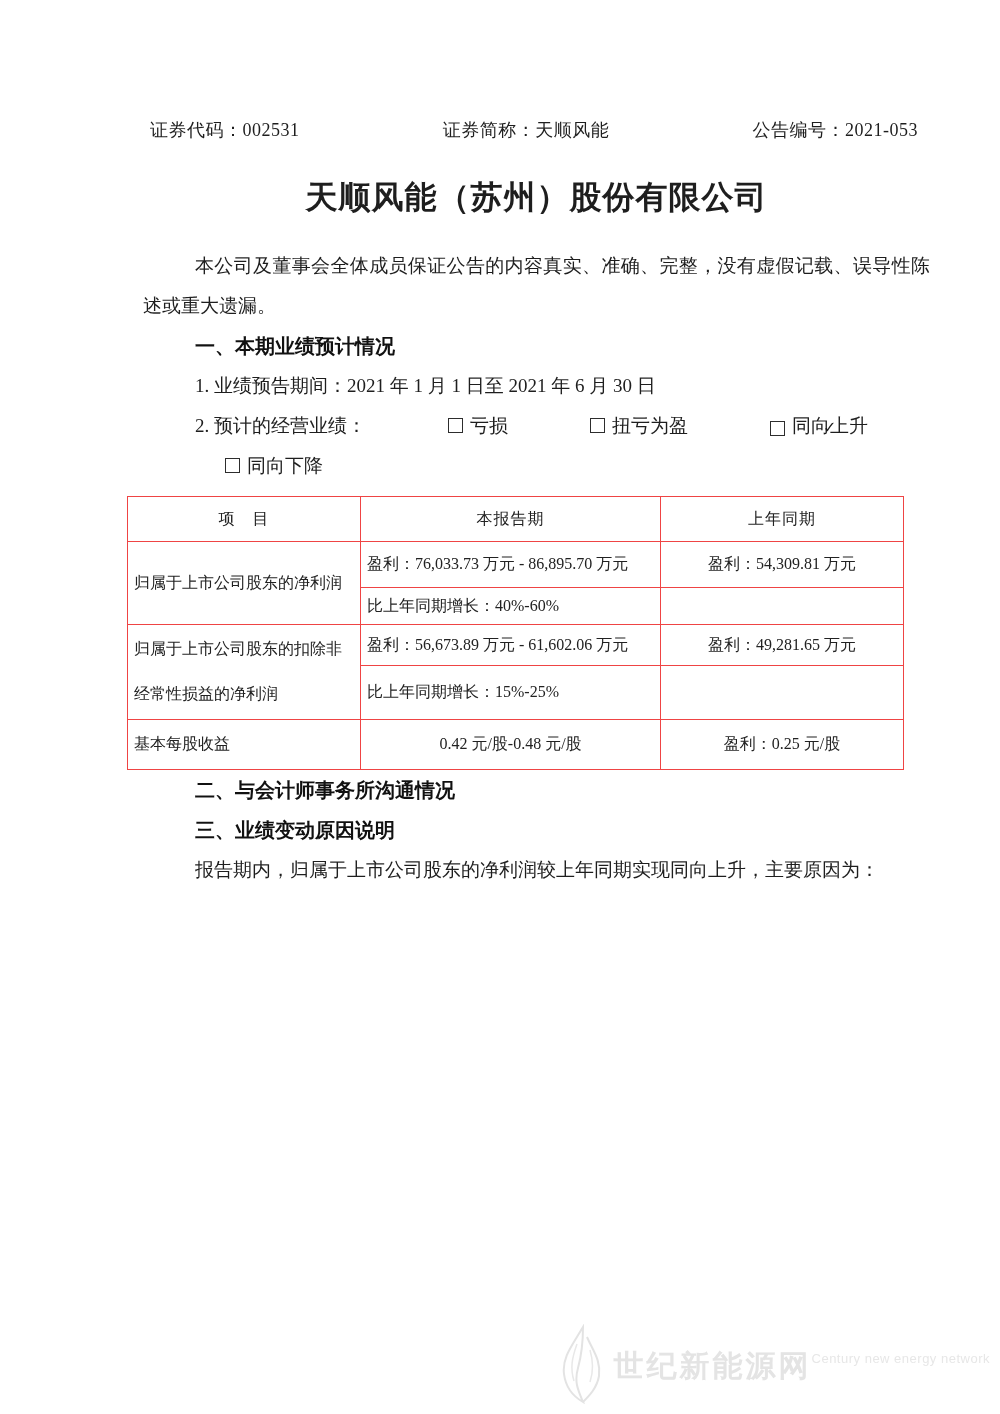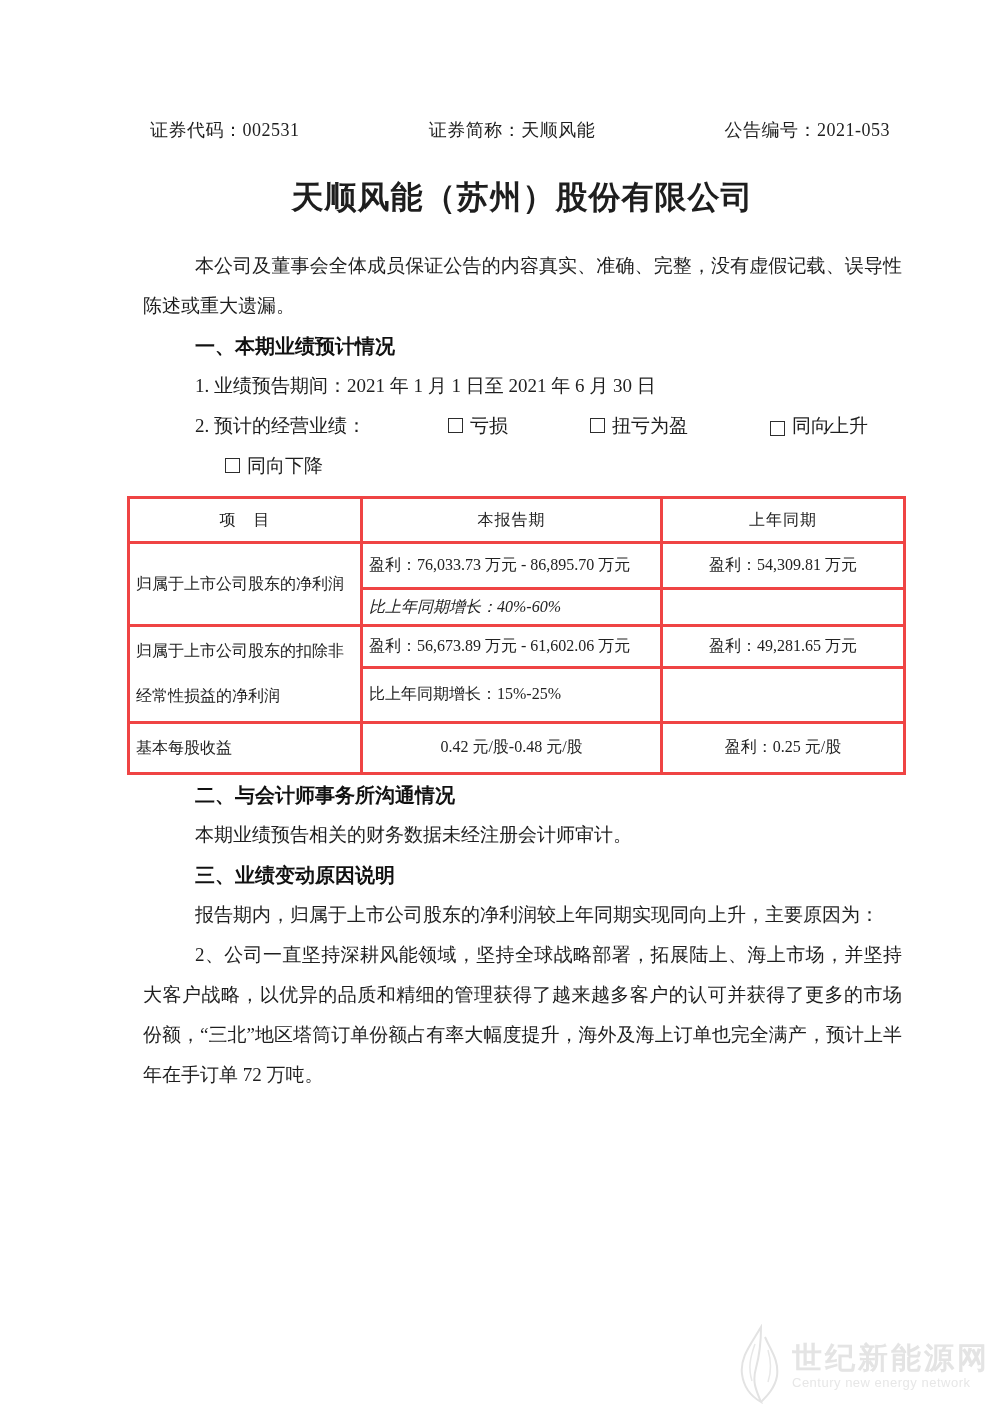--- a/index.html
+++ b/index.html
@@ -2,21 +2,21 @@
 <html lang="zh"><head>
 <meta charset="utf-8">
 <style>
   html,body{margin:0;padding:0;background:#ffffff;}
   .page{
     position:relative;
     width:1000px;height:1414px;
     margin:0 auto;
     background:#ffffff;
     box-sizing:border-box;
-    padding:118px 98px 0 143px;
+    padding:118px 70px 0 143px;
     font-family:"Liberation Serif","DejaVu Serif",serif;
     color:#1e1e1e;
     overflow:hidden;
   }
   .doc-header{
     display:flex;justify-content:space-between;align-items:baseline;
     font-size:18px;letter-spacing:.5px;
     padding:0 12px 0 7px;
   }
   h1.company-title{
@@ -51,43 +51,43 @@
     display:block;font-size:16px;line-height:12px;
     text-align:center;font-weight:bold;color:#1a1a1a;
   }
   table.perf-table{
     border-collapse:collapse;
     margin:10px 0 0 -16px;
     width:776px;table-layout:fixed;
     font-size:16px;color:#222;
   }
   .perf-table td,.perf-table th{
-    border:3px solid #ef4444;
+    border:1px solid #ef4444;
     padding:2px 6px;vertical-align:middle;
     font-weight:normal;
   }
   .perf-table th{letter-spacing:1px;}
   .row-h{height:45px;}
   .row-1a{height:46px;}
-  .row-1b{height:37px;font-style:italic;}
+  .row-1b{height:37px;}
   .row-2a{height:41px;}
   .row-2b{height:54px;}
   .row-3{height:43px;}
   .cell-item{padding-left:14px;line-height:2.8;text-align:left;}
   .cell-profit{padding-left:16px;text-align:left;}
   .cell-growth{padding-left:34px;text-align:left;}
   .cell-center{text-align:center;}
   .sec2-heading{margin-top:60px;}
   .sec3-heading{margin-top:34px;}
   .watermark{
     position:absolute;right:10px;bottom:6px;
     display:flex;align-items:center;
     color:#e3e3e3;user-select:none;
   }
-  .wm-text{display:flex;flex-direction:column;line-height:1.05;}
+  .wm-text{display:flex;flex-direction:row;line-height:1.05;}
   .wm-cn{
     font-size:30px;font-weight:bold;letter-spacing:3px;
     color:#e4e4e4;font-family:"Liberation Sans","DejaVu Sans",sans-serif;
   }
   .wm-en{
     font-size:13px;color:#e7e7e7;letter-spacing:.5px;margin-top:2px;
     font-family:"Liberation Sans","DejaVu Sans",sans-serif;
   }
 </style>
 </head>
@@ -144,25 +144,23 @@
     </tr>
     <tr class="row-3">
       <td class="cell-item">基本每股收益</td>
       <td class="cell-center">0.42 元/股-0.48 元/股</td>
       <td class="cell-center">盈利：0.25 元/股</td>
     </tr>
   </tbody>
     </table>
 
   <h3 class="sec-heading sec2-heading">二、与会计师事务所沟通情况</h3>
-  <p class="para">本期业绩预告相关的财务数据未经注册会计师审计。</p>
 
   <h3 class="sec-heading sec3-heading">三、业绩变动原因说明</h3>
   <p class="para">报告期内，归属于上市公司股东的净利润较上年同期实现同向上升，主要原因为：</p>
-  <p class="para">2、公司一直坚持深耕风能领域，坚持全球战略部署，拓展陆上、海上市场，并坚持大客户战略，以优异的品质和精细的管理获得了越来越多客户的认可并获得了更多的市场份额，“三北”地区塔筒订单份额占有率大幅度提升，海外及海上订单也完全满产，预计上半年在手订单 72 万吨。</p>
 
   <div class="watermark">
     <span>
       <svg width="62" height="80" viewBox="0 0 62 80" xmlns="http://www.w3.org/2000/svg">
         <path d="M31 3 C19 23 10 34 12 50 C14 66 24 74 31 78 C26 66 22 58 26 44 C29 33 31 21 31 3 Z" fill="none" stroke="#e3e3e3" stroke-width="2"></path>
         <path d="M35 13 C41 27 49 36 47 52 C45 64 37 72 31 78" fill="none" stroke="#e3e3e3" stroke-width="2"></path>
         <path d="M25 20 C20 34 18 44 22 57" fill="none" stroke="#e8e8e8" stroke-width="1.5"></path>
         <path d="M38 26 C41 36 42 46 38 58" fill="none" stroke="#e8e8e8" stroke-width="1.5"></path>
       </svg>
     </span>

